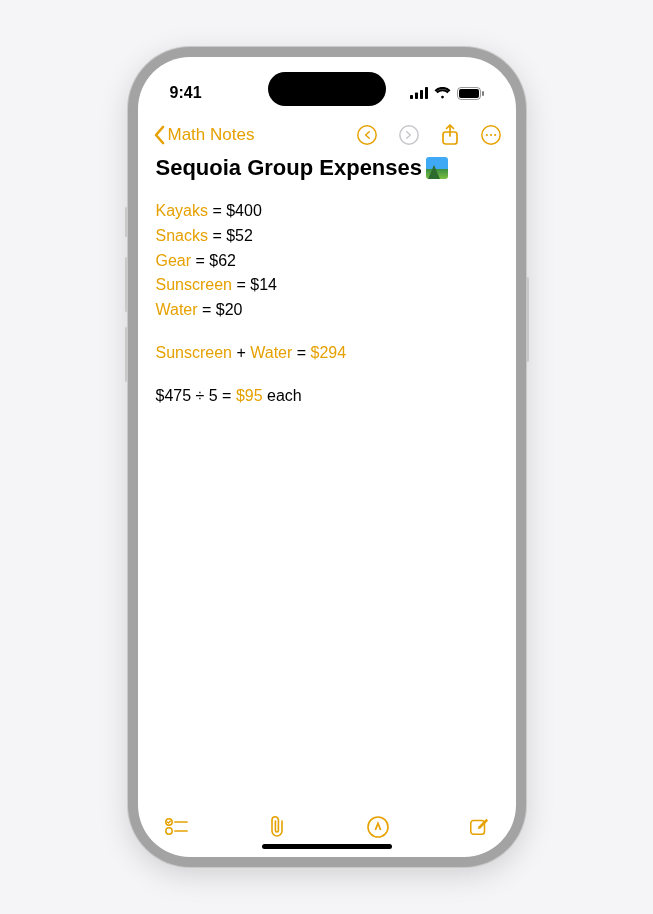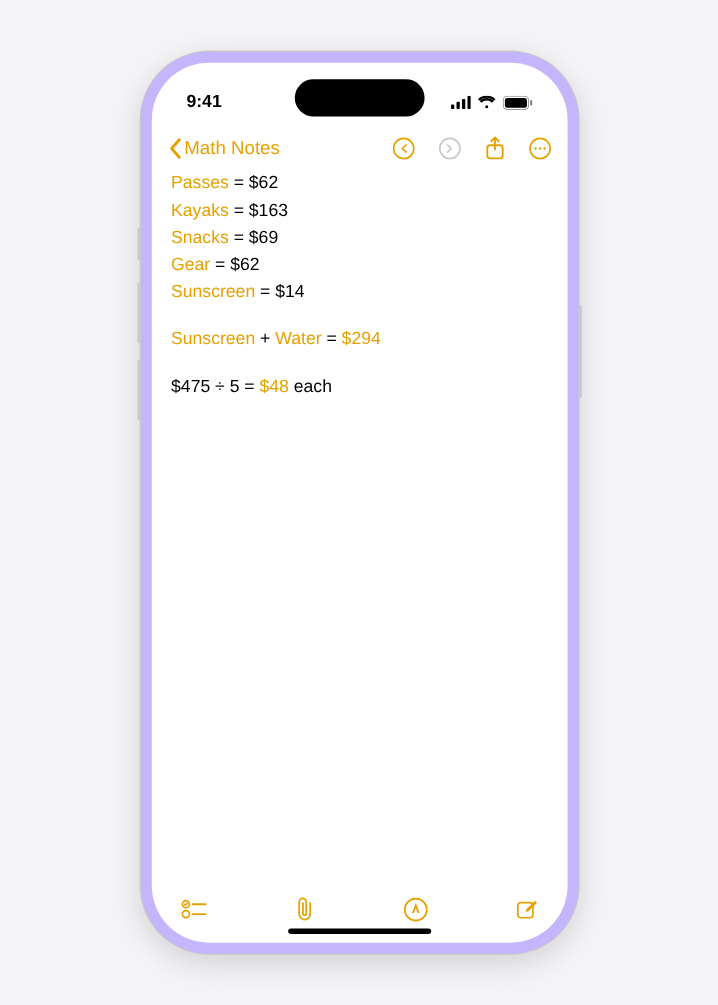--- a/index.html
+++ b/index.html
@@ -16,21 +16,21 @@
     font-family: -apple-system, "Helvetica Neue", Helvetica, Arial, sans-serif;
     display: flex;
     align-items: center;
     justify-content: center;
     width: 653px;
     height: 914px;
   }
   .device {
     width: 398px;
     height: 820px;
-    background: #c4b5fd;
+    background: #a3a3a3;
     border-radius: 62px;
     padding: 10px;
     box-shadow: 0 0 0 1px #c9c9c9, 0 8px 30px rgba(0,0,0,0.15);
     position: relative;
   }
   .side-btn {
     position: absolute;
     background: #c9c9c9;
     border-radius: 2px;
   }
@@ -220,36 +220,40 @@
               <circle cx="7.5" cy="12" r="1.2" fill="currentColor"></circle>
               <circle cx="12" cy="12" r="1.2" fill="currentColor"></circle>
               <circle cx="16.5" cy="12" r="1.2" fill="currentColor"></circle>
             </svg>
         </span>
       </div>
     </div>
 
 
     <div class="content">
+      <h1 class="note-title">
+        <span>Sequoia Group Expenses</span>
+        <span class="emoji-pic"></span>
+      </h1>
 
       <div class="block" id="expense-block">
-          <div class="line"><span class="accent">Passes</span> = <span>$62</span></div>
-          <div class="line"><span class="accent">Kayaks</span> = <span>$163</span></div>
-          <div class="line"><span class="accent">Snacks</span> = <span>$69</span></div>
+          <div class="line"><span class="accent">Kayaks</span> = <span>$400</span></div>
+          <div class="line"><span class="accent">Snacks</span> = <span>$52</span></div>
           <div class="line"><span class="accent">Gear</span> = <span>$62</span></div>
           <div class="line"><span class="accent">Sunscreen</span> = <span>$14</span></div>
+          <div class="line"><span class="accent">Water</span> = <span>$20</span></div>
         </div>
 
       <div class="block" id="sum-block">
           <div class="line"><span class="accent">Sunscreen</span><span> + </span><span class="accent">Water</span><span> = </span><span class="accent">$294</span></div>
         </div>
 
       <div class="line">
         <span>$475 ÷ 5 =</span>
-        <span class="accent">$48</span>
+        <span class="accent">$95</span>
         <span>each</span>
       </div>
     </div>
 
     <div class="toolbar">
       <span class="icon-btn">
         <svg width="24" height="20" viewBox="0 0 24 20">
             <circle cx="5" cy="5" r="3.2" fill="none" stroke="currentColor" stroke-width="1.5"></circle>
             <path d="M3.6 5l1 1 1.8-2" fill="none" stroke="currentColor" stroke-width="1.3" stroke-linecap="round" stroke-linejoin="round"></path>
             <line x1="11" y1="5" x2="23" y2="5" stroke="currentColor" stroke-width="1.7" stroke-linecap="round"></line>

